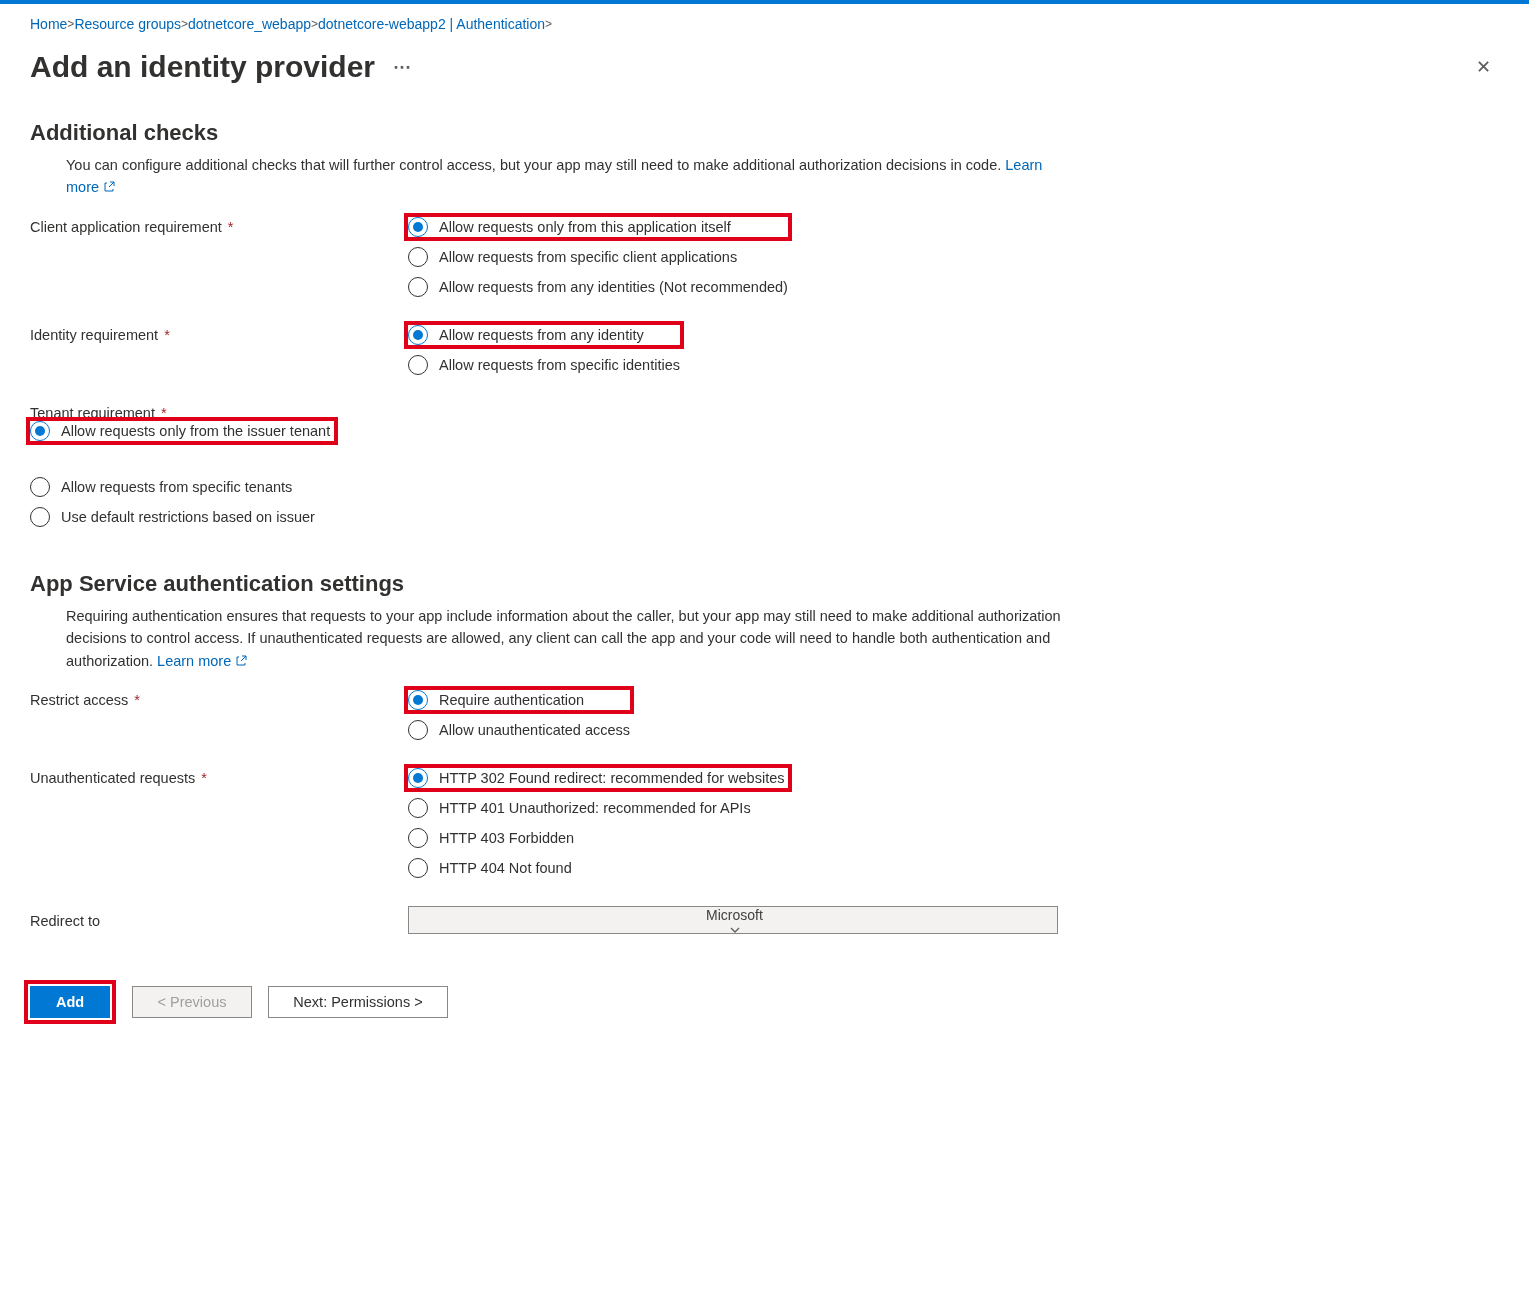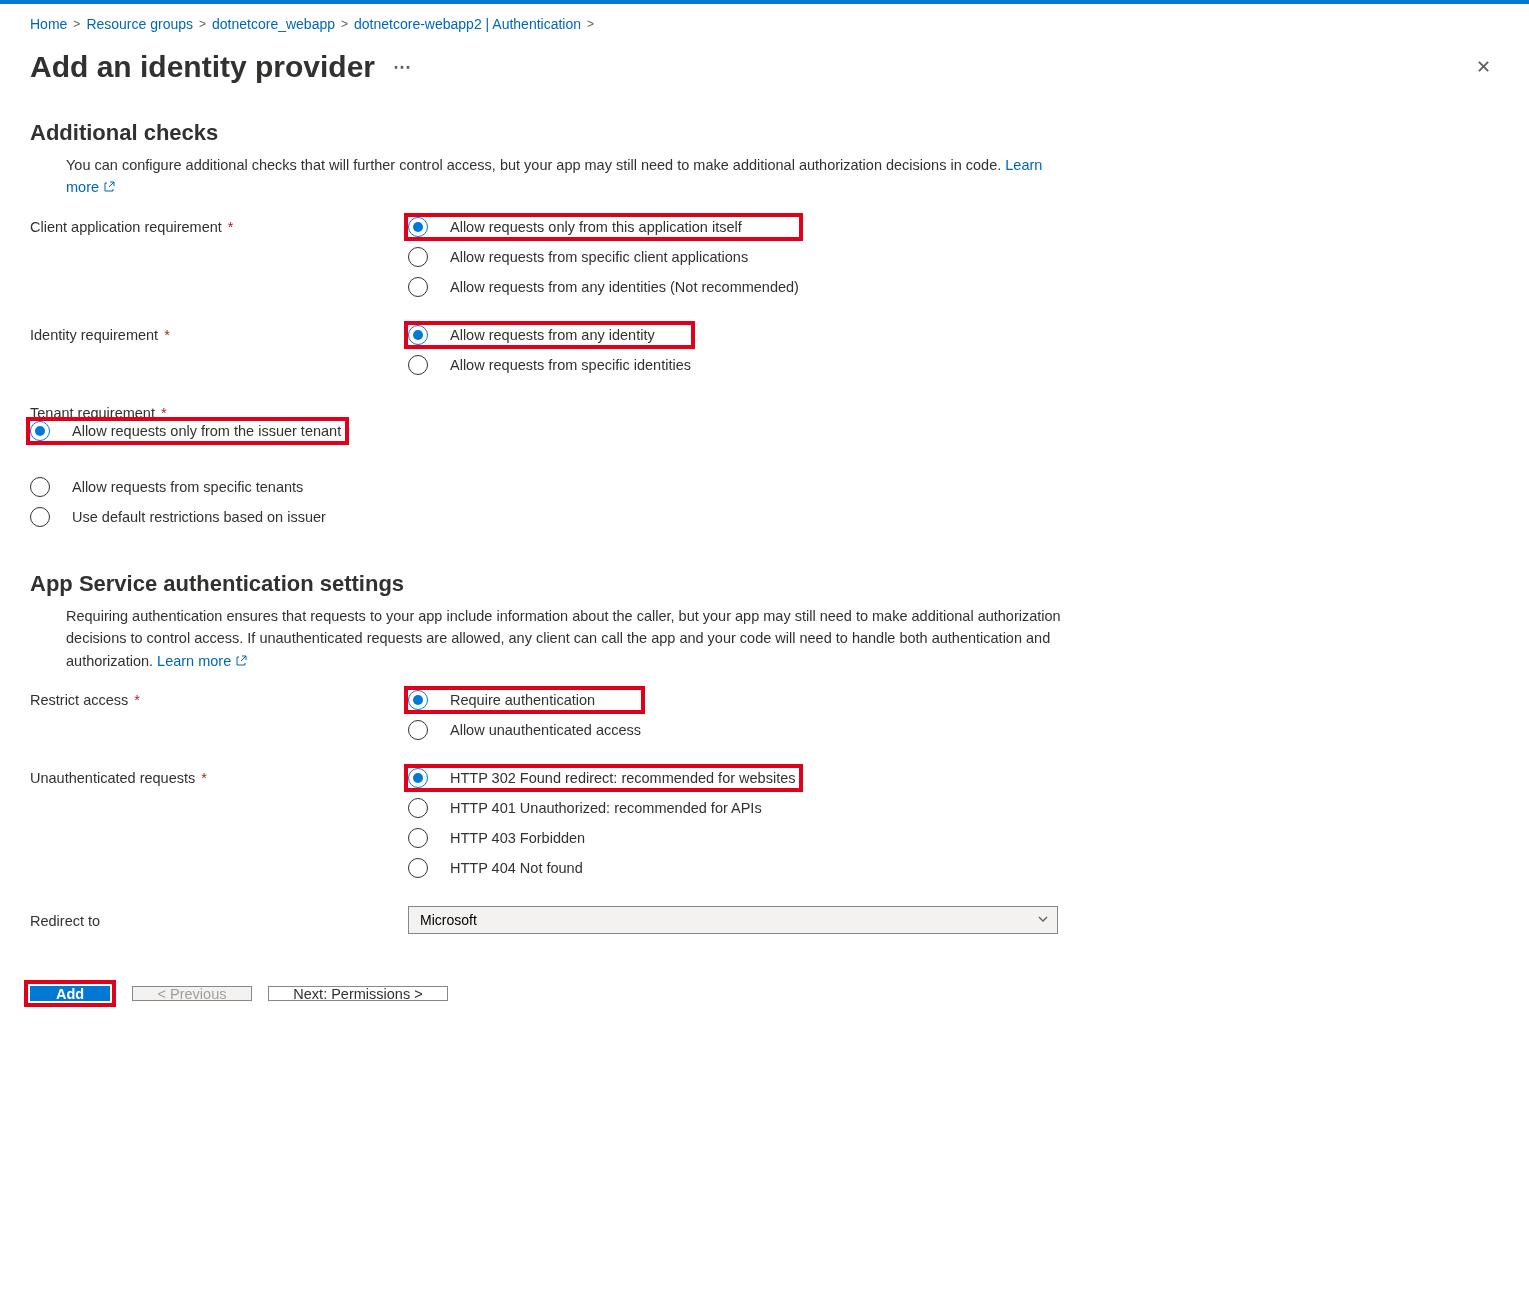--- a/index.html
+++ b/index.html
@@ -7,21 +7,21 @@
       font-family: "Segoe UI", -apple-system, sans-serif;
       font-size: 14px;
       color: #323130;
       background: #fff;
       width: 1529px;
     }
     .top-bar { height: 4px; background: #0078d4; }
     .container { padding: 0 30px 18px 30px; }
 
     
-    .breadcrumbs { display:flex; align-items:center; gap:6px; padding:12px 0 18px 0; flex-wrap:wrap; font-size:14px; }
+    .breadcrumbs { display:flex; align-items:center; padding:12px 0 18px 0; flex-wrap:wrap; font-size:14px; }
     .breadcrumbs a { color:#0067b8; text-decoration:none; }
     .breadcrumbs .chev { color:#605e5c; font-size:12px; }
 
     
     .page-header { display:flex; align-items:center; justify-content:space-between; padding-bottom:36px; }
     .page-header h1 { font-size:30px; font-weight:600; color:#323130; display:flex; align-items:center; gap:18px;}
     .close-x { font-size:18px; color:#605e5c; cursor:pointer; padding:4px 8px; }
     .ellipsis { color:#605e5c; letter-spacing:2px; font-size:18px;}
 
     
@@ -32,40 +32,40 @@
     .ext-icon svg { width:12px;height:12px; }
 
     
     .form-row { display:flex; align-items:flex-start; padding-bottom:28px; }
     .form-label { width:378px; flex-shrink:0; font-size:14.5px; color:#323130; padding-top:2px; display:flex; align-items:center; gap:6px;}
     .req { color:#a4262c; }
     .info-icon { display:inline-flex; width:15px; height:15px; border:1px solid #605e5c; border-radius:50%; align-items:center; justify-content:center; font-size:10px; font-style:italic; color:#605e5c; font-family:serif;}
 
     .options { display:flex; flex-direction:column; gap:10px; }
 
-    .radio { display:flex; align-items:center; gap:22px; font-size:14.5px; }
+    .radio { display:flex; align-items:center; gap:11px; font-size:14.5px; }
     .radio-circle { width:20px; height:20px; border:1.5px solid #323130; border-radius:50%; display:flex; align-items:center; justify-content:center; flex-shrink:0; background:#fff; }
     .radio-circle.checked { border-color:#0078d4; }
     .radio-circle.checked::after { content:""; width:10px; height:10px; border-radius:50%; background:#0078d4; }
 
     .highlight { border:4px solid #e1001a; display:inline-flex; align-items:center; padding-right:4px; margin:-4px; }
     .highlight.tight { padding-right:0; }
 
     .checkbox-wrap { display:inline-flex; }
     .checkbox { width:20px; height:20px; background:#0078d4; display:flex; align-items:center; justify-content:center; }
     .checkbox svg { width:14px; height:14px; }
 
-    .dropdown { width:650px; height:28px; border:1px solid #8a8886; background:#f3f2f1; display:flex; align-items:center; justify-content:space-between; padding:0 8px 0 11px; color:#000000; }
+    .dropdown { width:650px; height:28px; border:1px solid #8a8886; background:#f3f2f1; display:flex; align-items:center; justify-content:space-between; padding:0 8px 0 11px; color:#404040;flex-direction:column; }
     .dropdown .chev-down svg { width:12px;height:12px; }
 
     .spacer { height:34px; }
 
     
     .footer { display:flex; gap:16px; padding-top:30px; }
-    .btn { height:15px; padding:0 22px; font-size:14.5px; border:1px solid #8a8886; background:#fff; color:#323130; cursor:pointer; display:flex; align-items:center; justify-content:center; min-width:120px;}
+    .btn { height:32px; padding:0 22px; font-size:14.5px; border:1px solid #8a8886; background:#fff; color:#323130; cursor:pointer; display:flex; align-items:center; justify-content:center; min-width:120px;}
     .btn.primary { background:#0078d4; border-color:#0078d4; color:#fff; font-weight:600; min-width:80px; padding:0 18px;}
     .btn.disabled { color:#a19f9d; background:#f3f2f1; }
     .btn-highlight { border:4px solid #e1001a; display:inline-flex; padding:2px; margin:-6px 0 -6px -6px;}
 
     .wide-row .options { flex:1; }
   </style>
 </head>
 <body>
 
 <div class="top-bar"></div>

